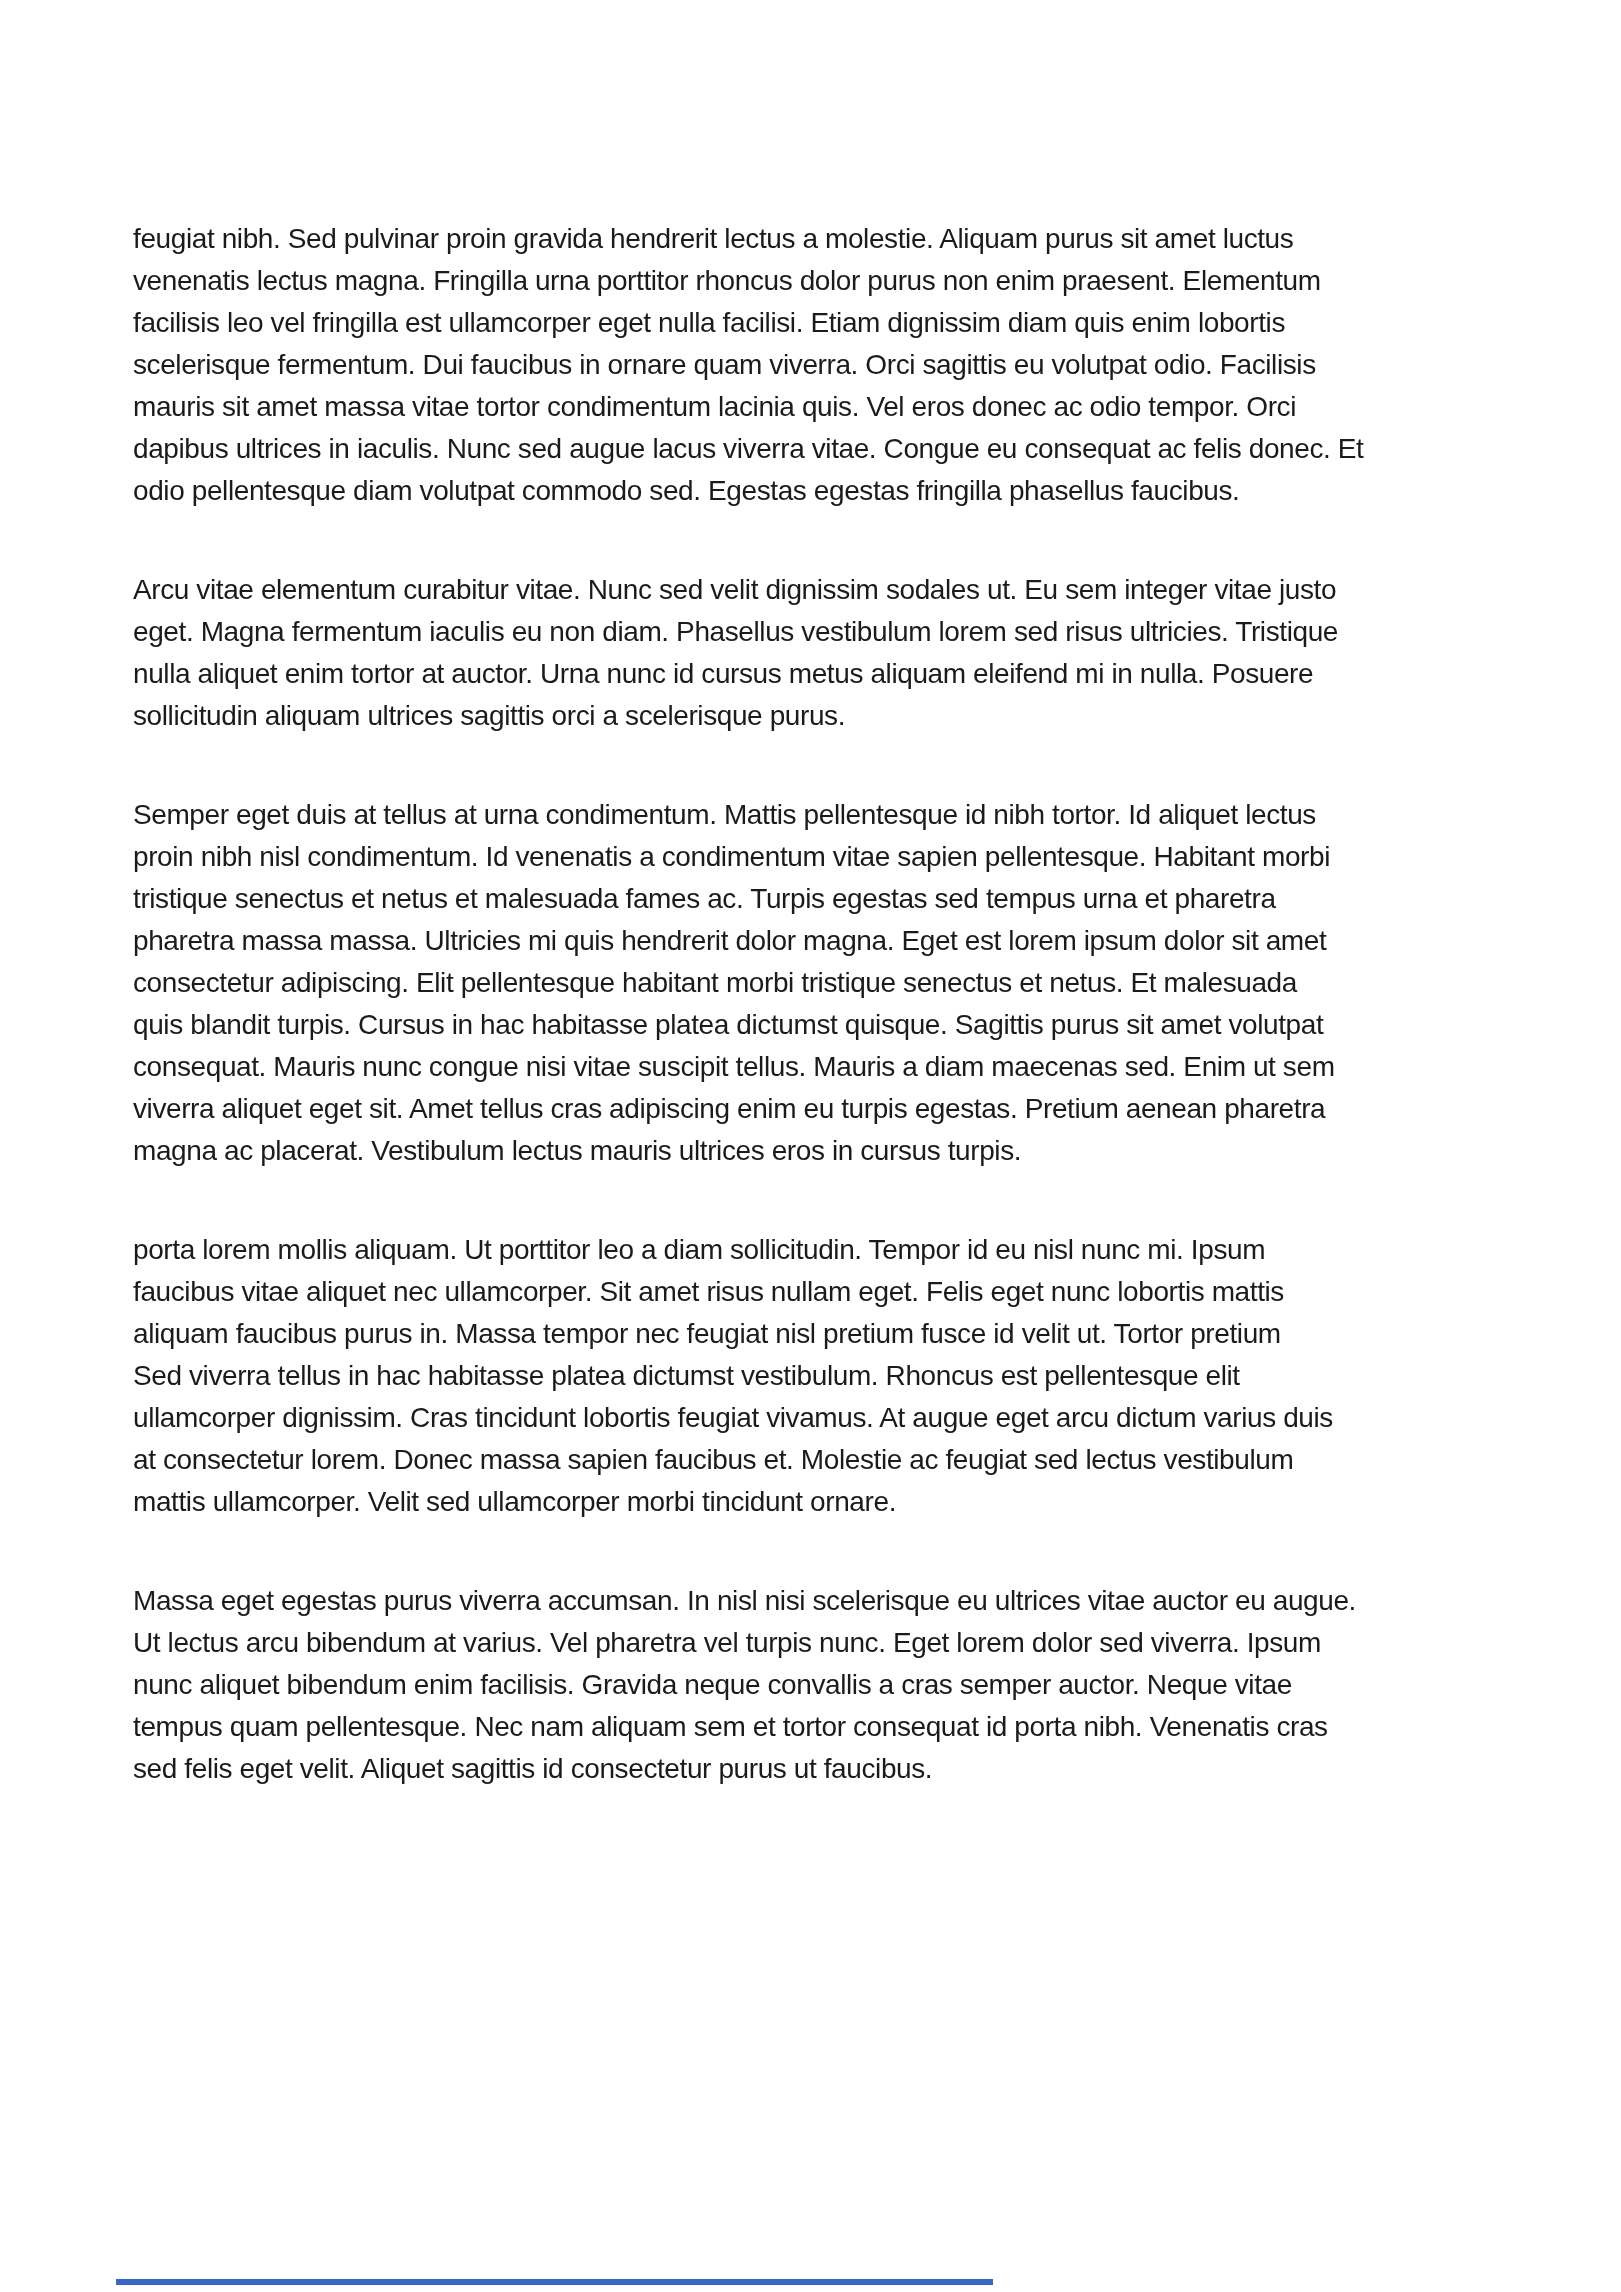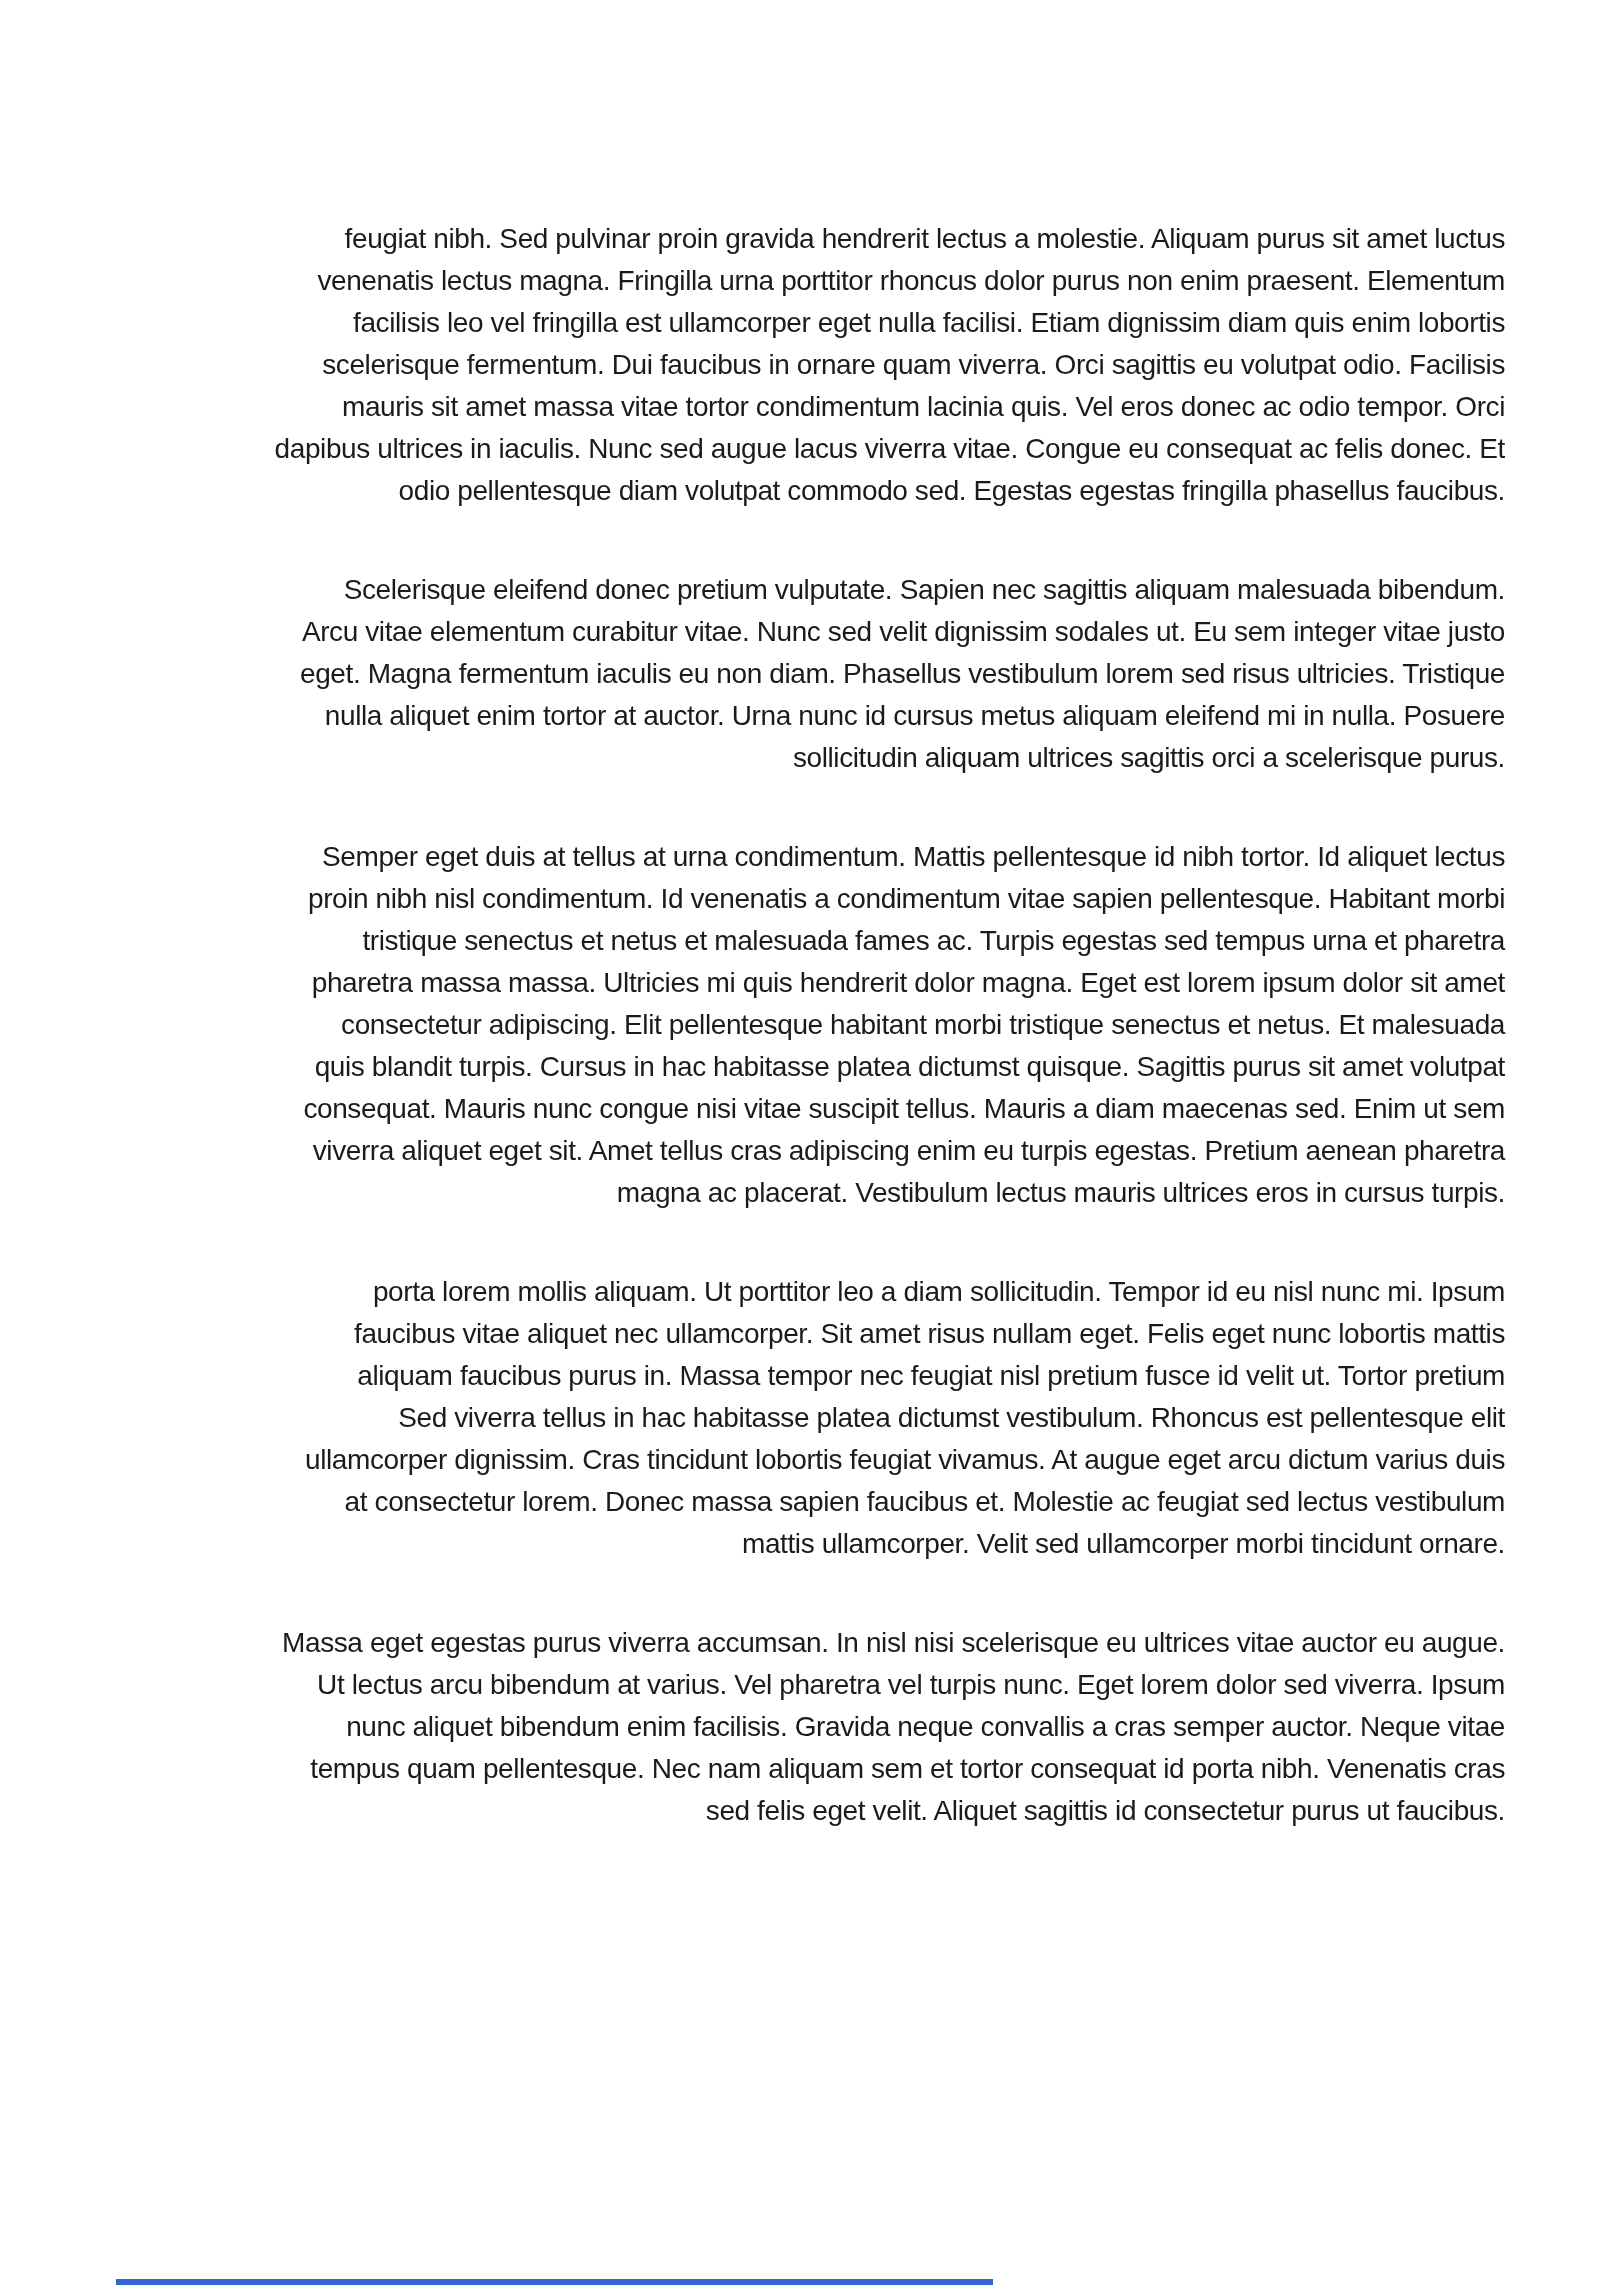--- a/index.html
+++ b/index.html
@@ -12,21 +12,20 @@
     font-family:"Liberation Sans", sans-serif;
   }
   .content{
     position:absolute;
     left:133px;
     top:218px;
     width:1372px;
   }
   .paragraph{
     margin:0 0 57px 0;
-    text-align:right;
   }
   .paragraph:last-child{margin-bottom:18px;}
   .line{
     font-size:28px;
     line-height:42px;
     letter-spacing:-0.4px;
     white-space:nowrap;
     font-weight:400;
   }
   .bottom-line{
@@ -45,21 +44,20 @@
       <div class="paragraph">
         <div class="line">feugiat nibh. Sed pulvinar proin gravida hendrerit lectus a molestie. Aliquam purus sit amet luctus</div>
         <div class="line">venenatis lectus magna. Fringilla urna porttitor rhoncus dolor purus non enim praesent. Elementum</div>
         <div class="line">facilisis leo vel fringilla est ullamcorper eget nulla facilisi. Etiam dignissim diam quis enim lobortis</div>
         <div class="line">scelerisque fermentum. Dui faucibus in ornare quam viverra. Orci sagittis eu volutpat odio. Facilisis</div>
         <div class="line">mauris sit amet massa vitae tortor condimentum lacinia quis. Vel eros donec ac odio tempor. Orci</div>
         <div class="line">dapibus ultrices in iaculis. Nunc sed augue lacus viverra vitae. Congue eu consequat ac felis donec. Et</div>
         <div class="line">odio pellentesque diam volutpat commodo sed. Egestas egestas fringilla phasellus faucibus.</div>
       </div>
       <div class="paragraph">
-        <div class="line">Scelerisque eleifend donec pretium vulputate. Sapien nec sagittis aliquam malesuada bibendum.</div>
         <div class="line">Arcu vitae elementum curabitur vitae. Nunc sed velit dignissim sodales ut. Eu sem integer vitae justo</div>
         <div class="line">eget. Magna fermentum iaculis eu non diam. Phasellus vestibulum lorem sed risus ultricies. Tristique</div>
         <div class="line">nulla aliquet enim tortor at auctor. Urna nunc id cursus metus aliquam eleifend mi in nulla. Posuere</div>
         <div class="line">sollicitudin aliquam ultrices sagittis orci a scelerisque purus.</div>
       </div>
       <div class="paragraph">
         <div class="line">Semper eget duis at tellus at urna condimentum. Mattis pellentesque id nibh tortor. Id aliquet lectus</div>
         <div class="line">proin nibh nisl condimentum. Id venenatis a condimentum vitae sapien pellentesque. Habitant morbi</div>
         <div class="line">tristique senectus et netus et malesuada fames ac. Turpis egestas sed tempus urna et pharetra</div>
         <div class="line">pharetra massa massa. Ultricies mi quis hendrerit dolor magna. Eget est lorem ipsum dolor sit amet</div>

